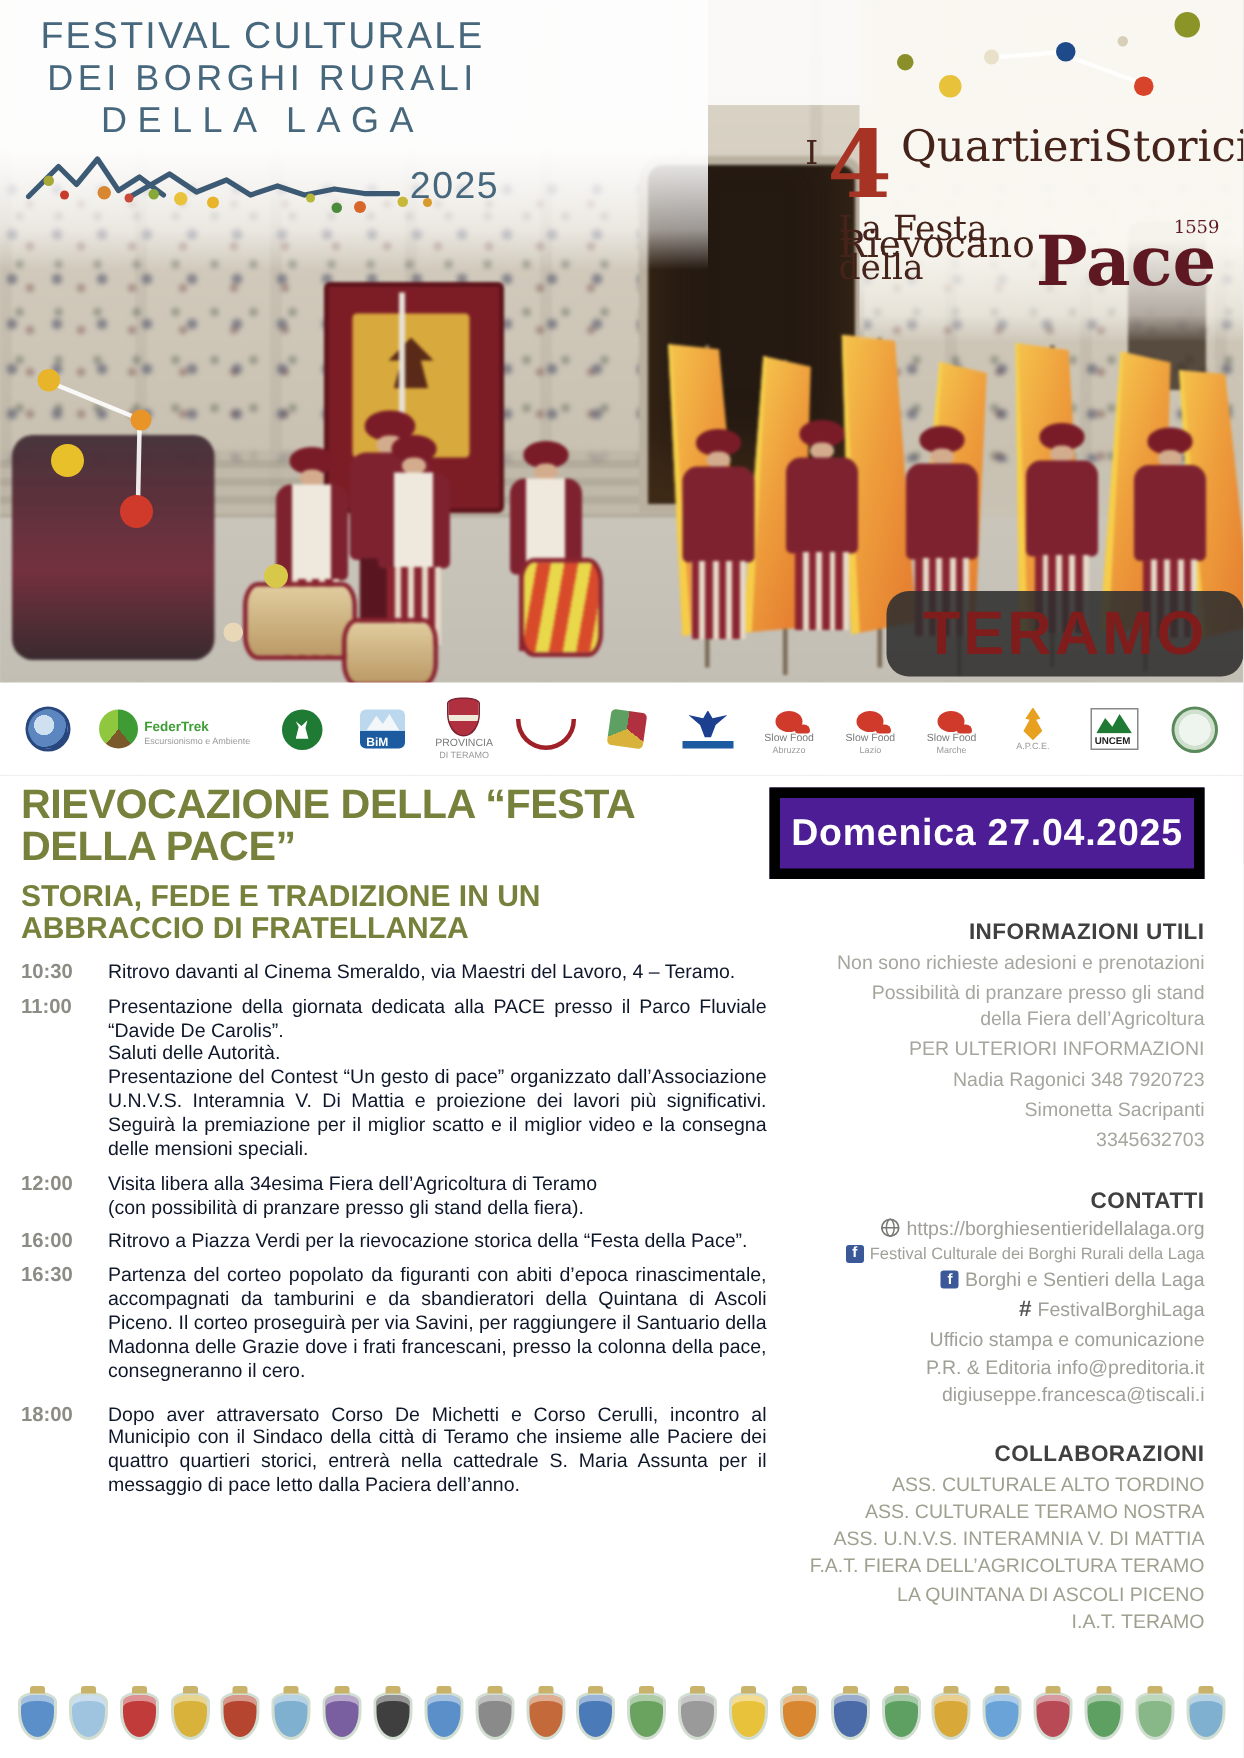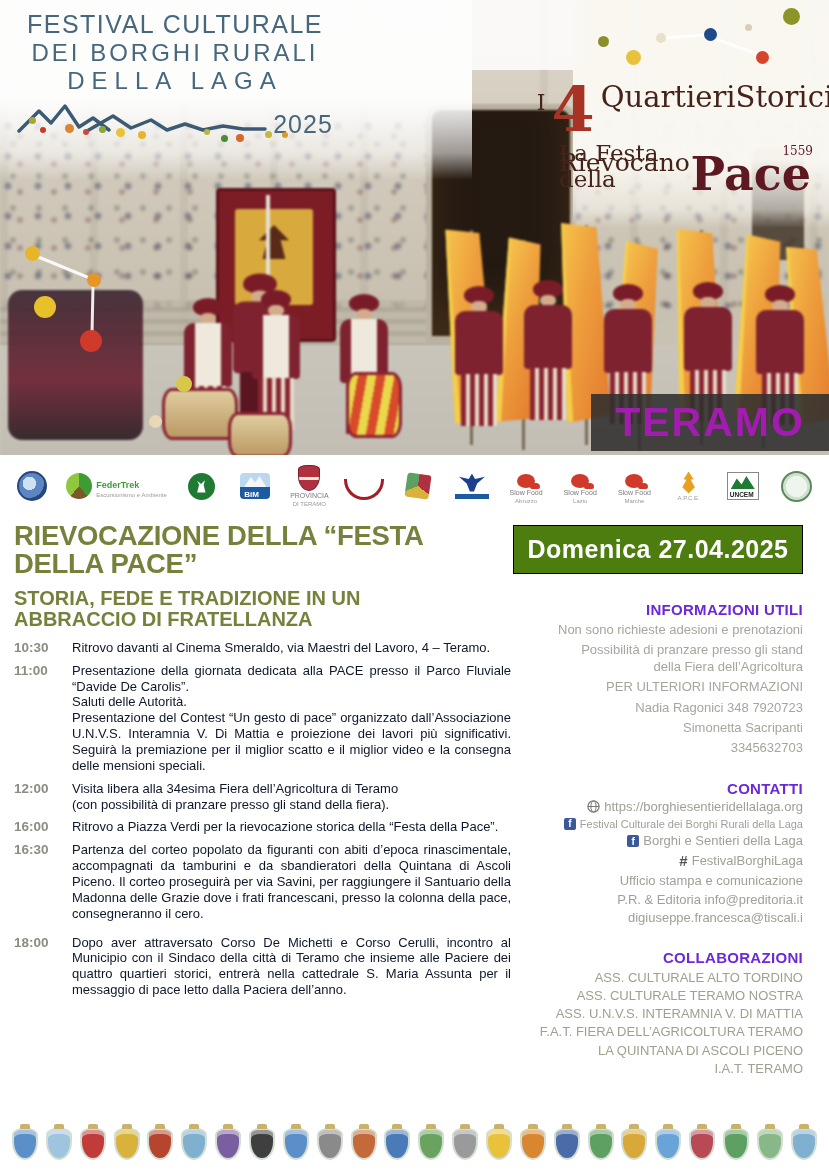--- a/index.html
+++ b/index.html
@@ -73,21 +73,21 @@
   .q-words{display:flex;flex-direction:row;align-items:flex-end;line-height:1.05;}
   .q-words span{font-size:29px;}
   .q-riev{position:absolute;left:0;top:66px;font-size:25px;}
   .q-festa{display:flex;align-items:flex-end;justify-content:center;gap:6px;margin-top:2px;}
   .q-festa-txt{font-size:23px;padding-bottom:4px;}
   .q-pace-wrap{position:relative;}
   .q-1559{position:absolute;right:-2px;top:-10px;font-size:12px;color:#5e1822;}
   .q-pace{font-size:46px;line-height:.9;font-weight:bold;color:#5e1822;}
 
   .teramo-band{position:absolute;right:0;top:394px;width:238px;height:57px;background:rgba(47,47,47,.88);
-    display:flex;align-items:center;justify-content:center;color:#a21caf;font-size:41px;font-weight:bold;letter-spacing:2px;}
+    display:flex;align-items:center;justify-content:center;color:#7f1d1d;font-size:41px;font-weight:bold;letter-spacing:2px;border-radius:15px;}
 
   .dot{position:absolute;border-radius:50%;}
   .strings{position:absolute;inset:0;pointer-events:none;}
 
   
   .logo-strip{position:absolute;left:0;top:455px;width:829px;height:62px;background:#fff;
     display:flex;align-items:center;justify-content:space-between;padding:0 12px;box-sizing:border-box;}
   .plogo{display:flex;flex-direction:column;align-items:center;gap:1px;min-width:40px;}
   .pl-label{font-size:7px;color:#7a7a7a;line-height:1.05;text-align:center;}
   .pl-label.green{color:#3f9c35;font-weight:bold;font-size:9px;}
@@ -130,23 +130,23 @@
   .left-col{position:absolute;left:14px;top:5px;width:497px;}
   .headline{color:#77813b;font-size:27.5px;font-weight:bold;line-height:1.03;letter-spacing:-.3px;width:497px;}
   .subhead{color:#77813b;font-size:20px;font-weight:bold;line-height:1.08;margin-top:9px;width:430px;}
   .programma{color:#84845e;font-size:16px;font-weight:bold;letter-spacing:.5px;margin-top:13px;}
   .sched{margin-top:9px;display:flex;flex-direction:column;gap:7px;}
   .sched-row{display:flex;gap:12px;}
   .sched-time{width:46px;flex:none;font-size:13.5px;font-weight:bold;color:#8c8c84;}
   .sched-text{flex:1;font-size:13px;line-height:1.22;color:#0f172a;text-align:justify;white-space:pre-line;}
 
   .right-col{position:absolute;right:26px;top:8px;width:290px;}
-  .date-badge{background:#4d7c0f;border:1px solid #000000;color:#fff;font-size:25px;font-weight:bold;
+  .date-badge{background:#4c1d95;border:7px solid #000000;color:#fff;font-size:25px;font-weight:bold;
     text-align:center;padding:9px 0;letter-spacing:.5px;}
-  .rc-h{color:#6d28d9;font-size:15px;font-weight:bold;text-align:right;letter-spacing:.3px;}
+  .rc-h{color:#404040;font-size:15px;font-weight:bold;text-align:right;letter-spacing:.3px;}
   .rc-h.info{margin-top:27px;}
   .rc-h.cont{margin-top:24px;}
   .rc-h.coll{margin-top:22px;}
   .rc-text{width:252px;margin-left:auto;text-align:right;color:#a6a69e;font-size:13px;line-height:1.32;margin-top:3px;}
   .rc-line{display:flex;justify-content:flex-end;align-items:center;gap:4px;color:#a0a098;font-size:13px;
     line-height:1.35;margin-top:1px;}
   .rc-line.small{font-size:11px;}
   .fb-badge{width:12px;height:12px;background:#3b5998;color:#fff;border-radius:2px;font-size:10px;font-weight:bold;
     display:flex;align-items:center;justify-content:center;flex:none;}
   .hash{color:#555;font-weight:bold;font-size:15px;}

